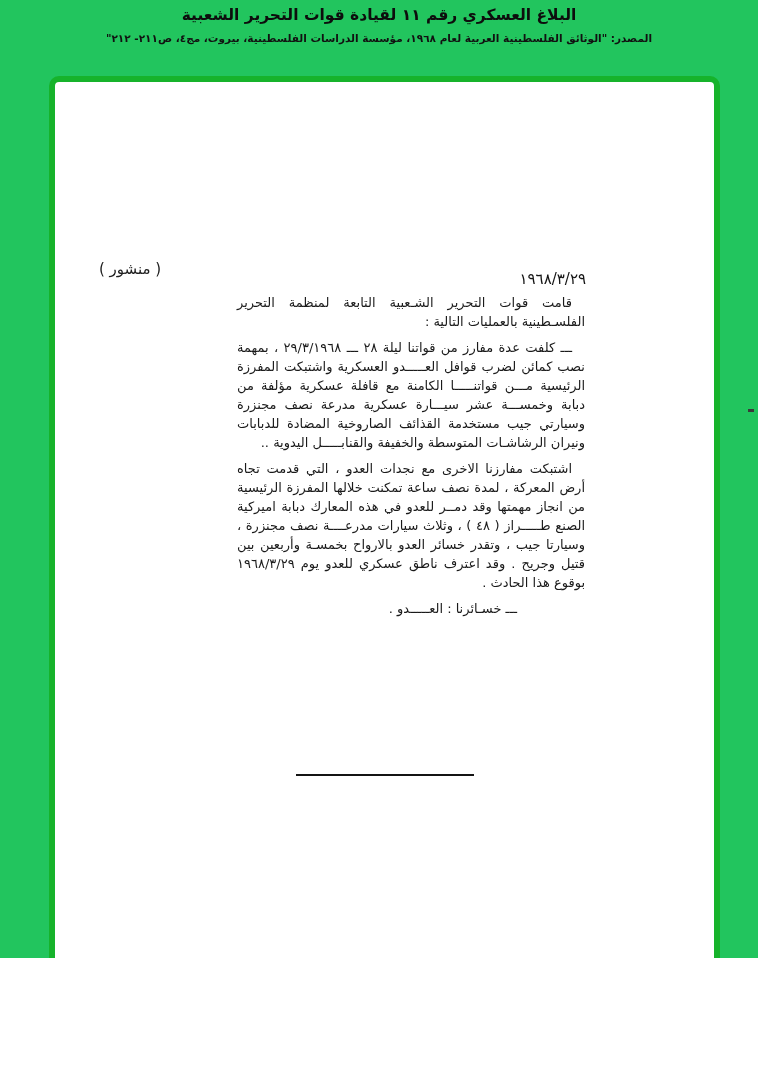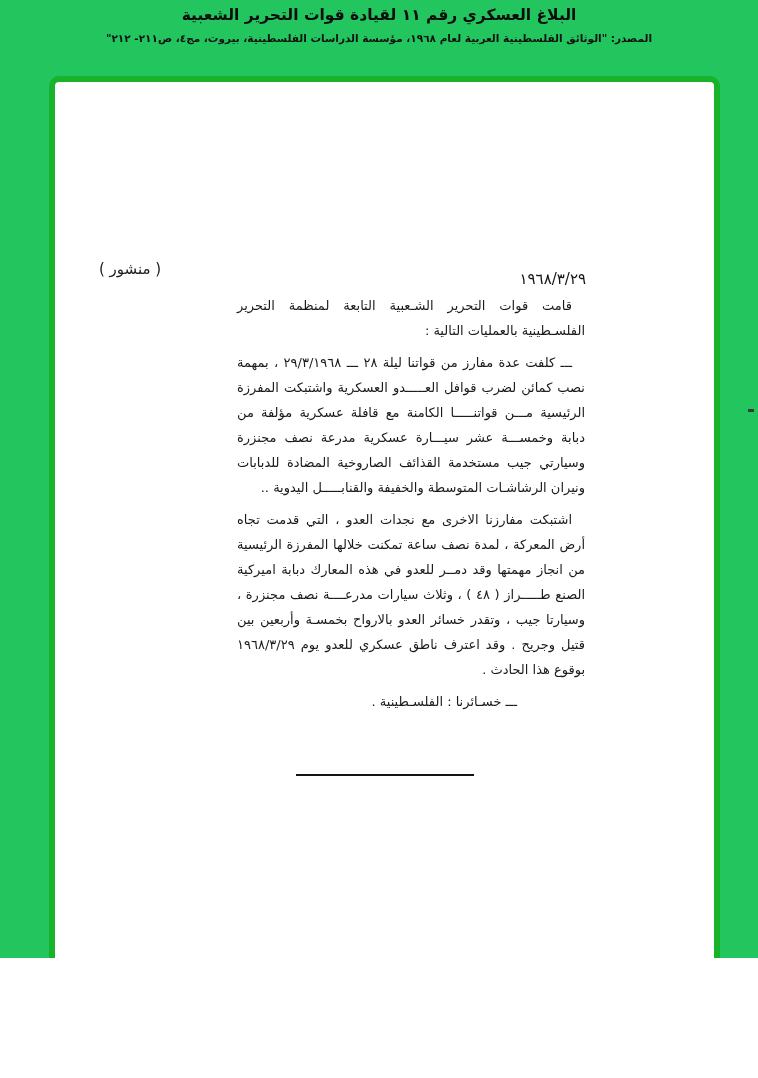--- a/index.html
+++ b/index.html
@@ -81,21 +81,21 @@
   }
 
   .body-col {
     position: absolute;
     top: 293px;
     left: 237px;
     width: 348px;
     direction: rtl;
     text-align: justify;
     font-size: 13px;
-    line-height: 25px;
+    line-height: 19px;
     color: #1a1a1a;
   }
   .body-col p { margin: 0 0 7px 0; }
   .p-indent { text-indent: 13px; }
   .p-losses { margin-right: 68px !important; text-align: right; }
 
   .hr-line {
     position: absolute;
     top: 774px;
     left: 296px;
@@ -127,20 +127,20 @@
 
 
   <div class="doc-date">١٩٦٨/٣/٢٩</div>
 
   <div class="manshur">( منشور )</div>
 
   <div class="body-col">
     <p class="p-indent">قامت قوات التحرير الشـعبية التابعة لمنظمة التحرير الفلسـطينية بالعمليات التالية :</p>
     <p class="p-indent">ـــ كلفت عدة مفارز من قواتنا ليلة ٢٨ ـــ ٢٩/٣/١٩٦٨ ، بمهمة نصب كمائن لضرب قوافل العـــــدو العسكرية واشتبكت المفرزة الرئيسية مـــن قواتنـــــا الكامنة مع قافلة عسكرية مؤلفة من دبابة وخمســـة عشر سيـــارة عسكرية مدرعة نصف مجنزرة وسيارتي جيب مستخدمة القذائف الصاروخية المضادة للدبابات ونيران الرشاشـات المتوسطة والخفيفة والقنابـــــل اليدوية ..</p>
     <p class="p-indent">اشتبكت مفارزنا الاخرى مع نجدات العدو ، التي قدمت تجاه أرض المعركة ، لمدة نصف ساعة تمكنت خلالها المفرزة الرئيسية من انجاز مهمتها وقد دمــر للعدو في هذه المعارك دبابة اميركية الصنع طـــــراز ( ٤٨ ) ، وثلاث سيارات مدرعــــة نصف مجنزرة ، وسيارتا جيب ، وتقدر خسائر العدو بالارواح بخمسـة وأربعين بين قتيل وجريح . وقد اعترف ناطق عسكري للعدو يوم ١٩٦٨/٣/٢٩ بوقوع هذا الحادث .</p>
-    <p class="p-losses">ـــ خسـائرنا : الفلسـطينية .</p>
+    <p class="p-losses">ـــ خسـائرنا : العـــــدو .</p>
   </div>
 
   <div class="hr-line"></div>
 
   <div class="speck"></div>
 
 </div>
 
 </body></html>

